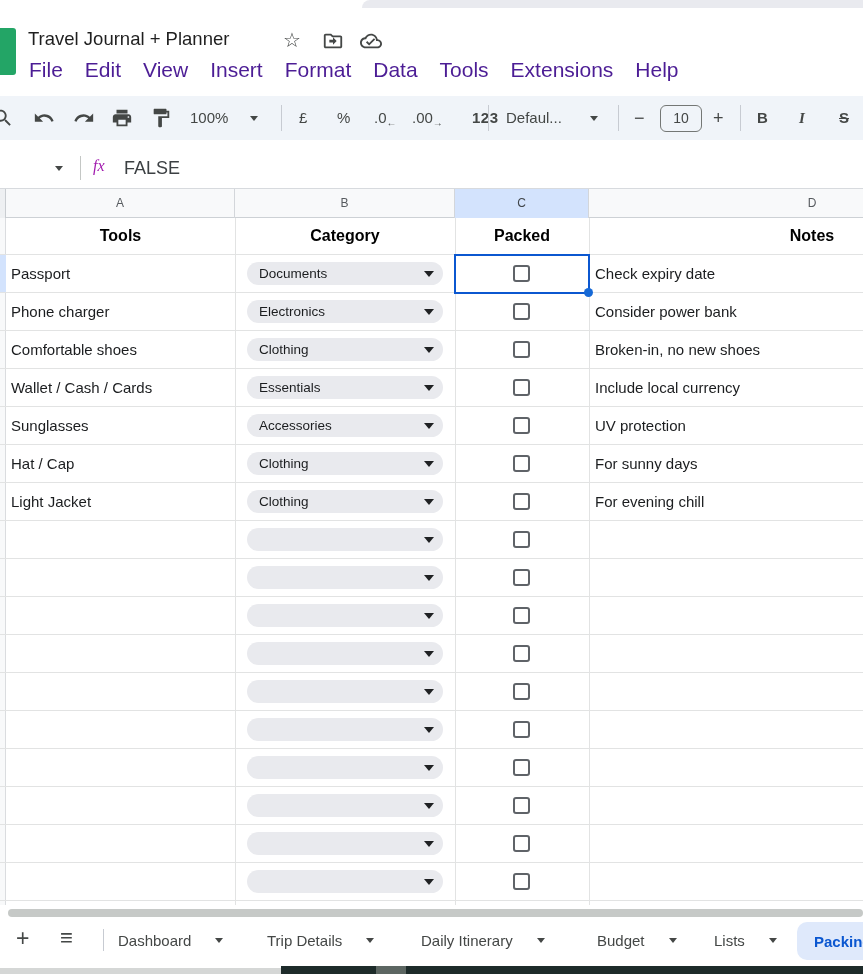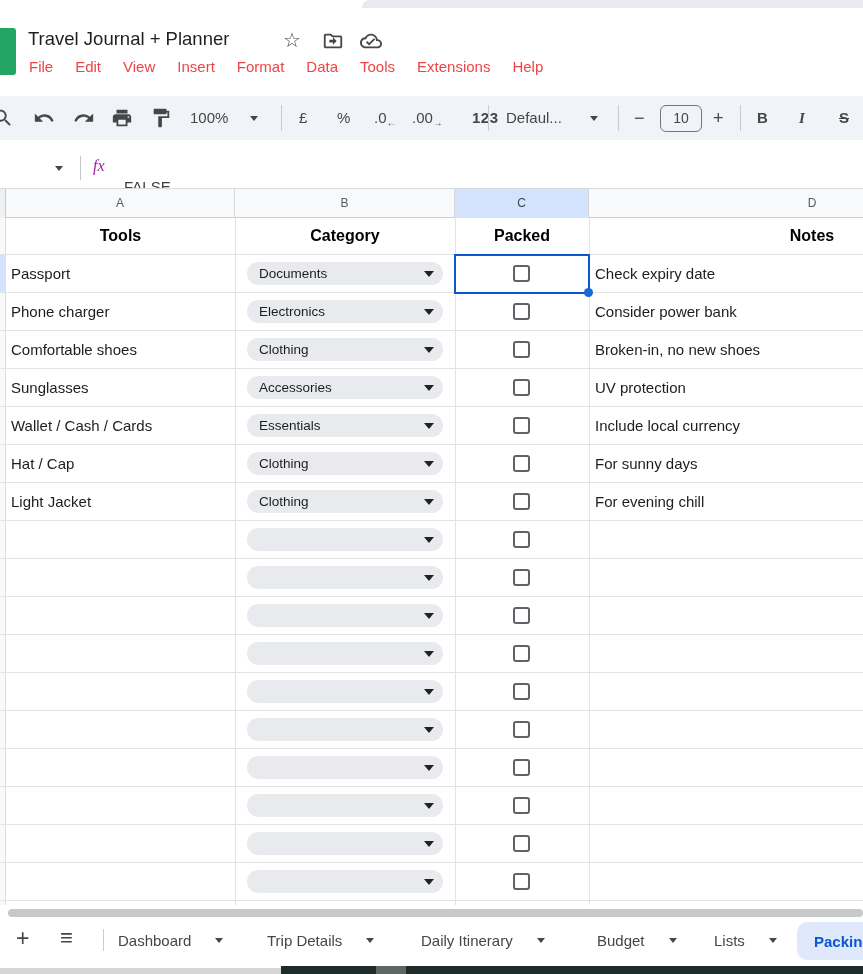--- a/index.html
+++ b/index.html
@@ -13,21 +13,21 @@
     background:#e9eaef; border-top-left-radius:9px; }
   
   .logo { position:absolute; left:0; top:28px; width:16px; height:47px;
     background:#23a566; border-radius:0 3px 3px 0; }
   .doc-title { position:absolute; left:28px; top:28px; font-size:18.5px; font-weight:400; color:#1f1f1f; }
   .hd-ic { position:absolute; top:30px; width:22px; height:22px; fill:#444746; }
   .star { position:absolute; left:283px; top:28px; font-size:20px; color:#444746; }
   .folder { left:322px; }
   .cloud { left:360px; }
   .menubar { position:absolute; left:18px; top:56px; display:flex; }
-  .menubar span { padding:2px 11px; font-size:15px; color:#ef4444; cursor:default; }
+  .menubar span { padding:2px 11px; font-size:21px; color:#4c1d95; cursor:default; }
   
   .toolbar { position:absolute; left:0; top:96px; width:863px; height:44px; background:#f0f4f9; }
   .toolbar .tb { position:absolute; top:0; height:44px; line-height:44px; font-size:15px; color:#444746; }
   .toolbar svg { position:absolute; top:11px; width:22px; height:22px; fill:#444746; }
   .tdiv { position:absolute; top:9px; width:1px; height:26px; background:#c7cbd2; }
   .tri { display:inline-block; width:0; height:0;
     border-left:4.5px solid transparent; border-right:4.5px solid transparent; border-top:5px solid #444746; }
   .tb-tri { position:absolute; top:20px; }
   .dec-arr { font-size:10px; vertical-align:-3px; }
   .num123 { font-size:13px; font-weight:600; letter-spacing:.5px; }
@@ -35,21 +35,21 @@
     border-radius:6px; text-align:center; line-height:24px; font-size:14px; color:#444746; background:#f0f4f9; }
   .b-btn { font-weight:700; font-size:16px; }
   .i-btn { font-family:"Liberation Serif", serif; font-style:italic; font-weight:700; font-size:17px; }
   .s-btn { font-weight:700; font-size:16px; text-decoration:line-through; }
   
   .formula-bar { position:absolute; left:0; top:148px; width:863px; height:40px; background:#fff; }
   .nb-tri { position:absolute; left:55px; top:18px; }
   .fb-div { position:absolute; left:80px; top:8px; width:1px; height:24px; background:#c4c7c5; }
   .fx { position:absolute; left:93px; top:9px; font-family:"Liberation Serif", serif; font-style:italic;
     font-size:16px; color:#a21caf; }
-  .fb-value { position:absolute; left:124px; top:10px; font-size:15px; color:#3c4043;margin-top:20px; }
+  .fb-value { position:absolute; left:124px; top:10px; font-size:18px; color:#3c4043; }
   
   .grid { position:absolute; left:0; top:188px; width:863px; height:717px; overflow:hidden; background:#fff; }
   .colheads { position:absolute; left:0; top:0; width:863px; height:30px; background:#f8f9fa;
     border-top:1px solid #d7dade; border-bottom:1px solid #cdd1d5; }
   .ch { position:absolute; top:0; height:29px; line-height:29px; text-align:center; font-size:12px;
     color:#575b5f; border-right:1px solid #d3d6da; }
   .ch-corner { position:absolute; left:0; top:0; width:6px; height:29px; background:#eef0f2; border-right:1px solid #c9cdd1; }
   .ch-a { left:6px;  width:229px; }
   .ch-b { left:235px; width:220px; }
   .ch-c { left:455px; width:134px; background:#d3e3fd; color:#41464b; }
@@ -208,36 +208,36 @@
         <div class="row">
     <div class="itemtxt">Comfortable shoes</div>
     <div class="chip">
       <span class="chiplabel">Clothing</span>
       <i class="tri chiptri"></i>
     </div>
     <div class="checkbox"></div>
     <div class="notetxt">Broken-in, no new shoes</div>
   </div>
         <div class="row">
+    <div class="itemtxt">Wallet / Cash / Cards</div>
+    <div class="chip">
+      <span class="chiplabel">Essentials</span>
+      <i class="tri chiptri"></i>
+    </div>
+    <div class="checkbox"></div>
+    <div class="notetxt">Include local currency</div>
+  </div>
+        <div class="row">
     <div class="itemtxt">Sunglasses</div>
     <div class="chip">
       <span class="chiplabel">Accessories</span>
       <i class="tri chiptri"></i>
     </div>
     <div class="checkbox"></div>
     <div class="notetxt">UV protection</div>
-  </div>
-        <div class="row">
-    <div class="itemtxt">Wallet / Cash / Cards</div>
-    <div class="chip">
-      <span class="chiplabel">Essentials</span>
-      <i class="tri chiptri"></i>
-    </div>
-    <div class="checkbox"></div>
-    <div class="notetxt">Include local currency</div>
   </div>
         <div class="row">
     <div class="itemtxt">Hat / Cap</div>
     <div class="chip">
       <span class="chiplabel">Clothing</span>
       <i class="tri chiptri"></i>
     </div>
     <div class="checkbox"></div>
     <div class="notetxt">For sunny days</div>
   </div>

